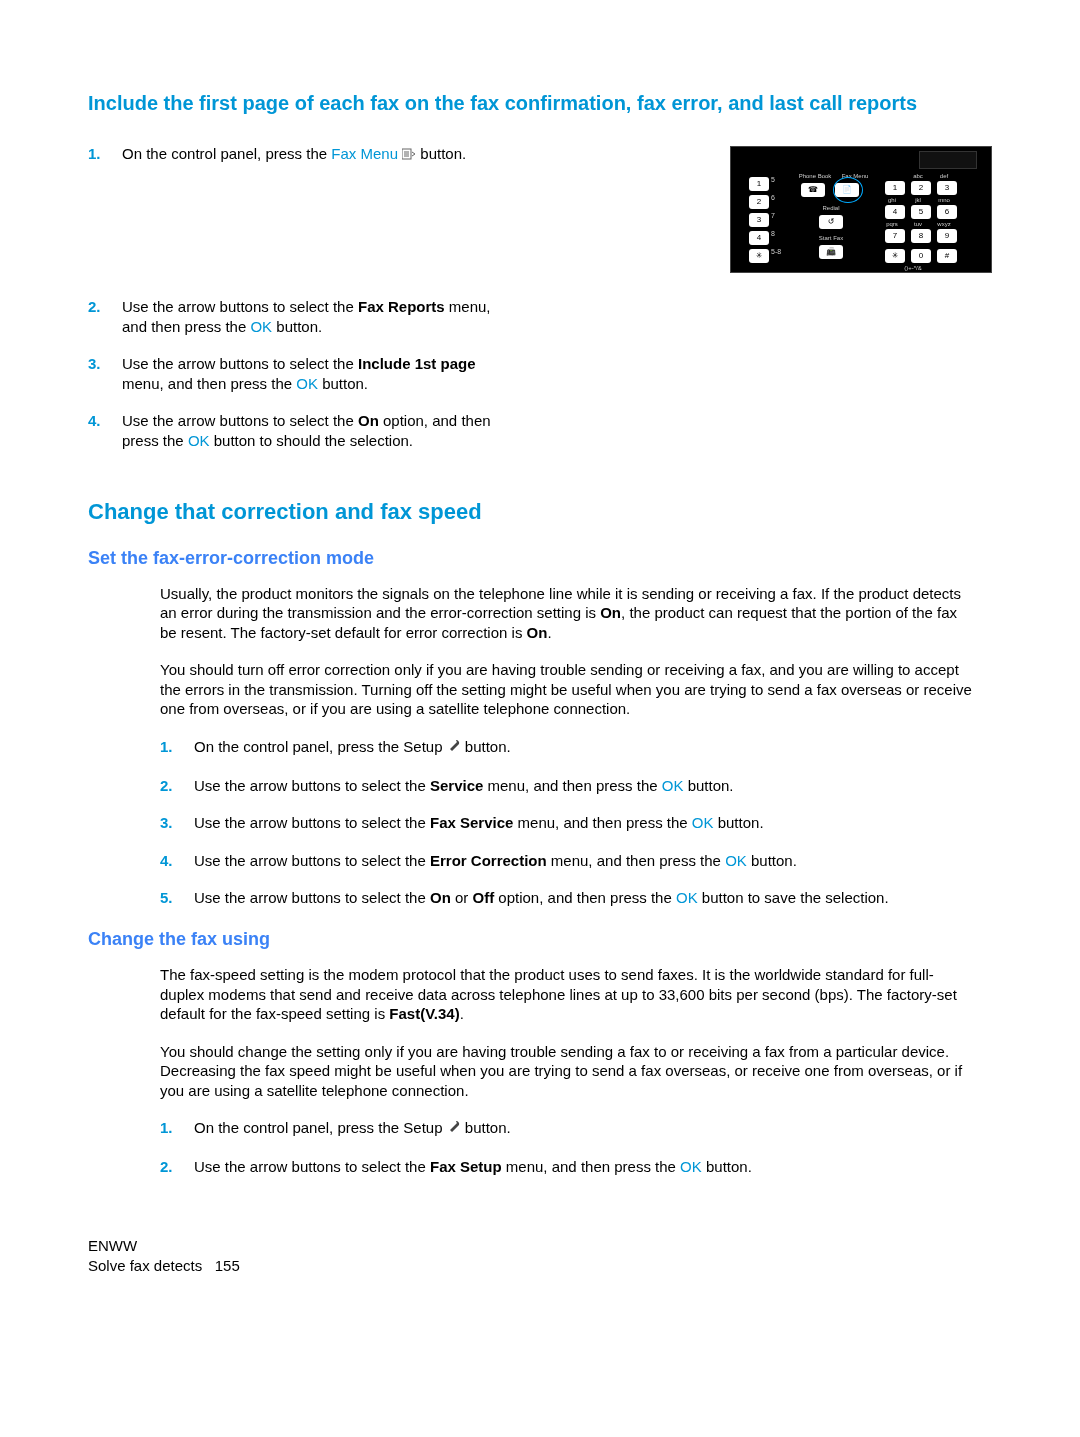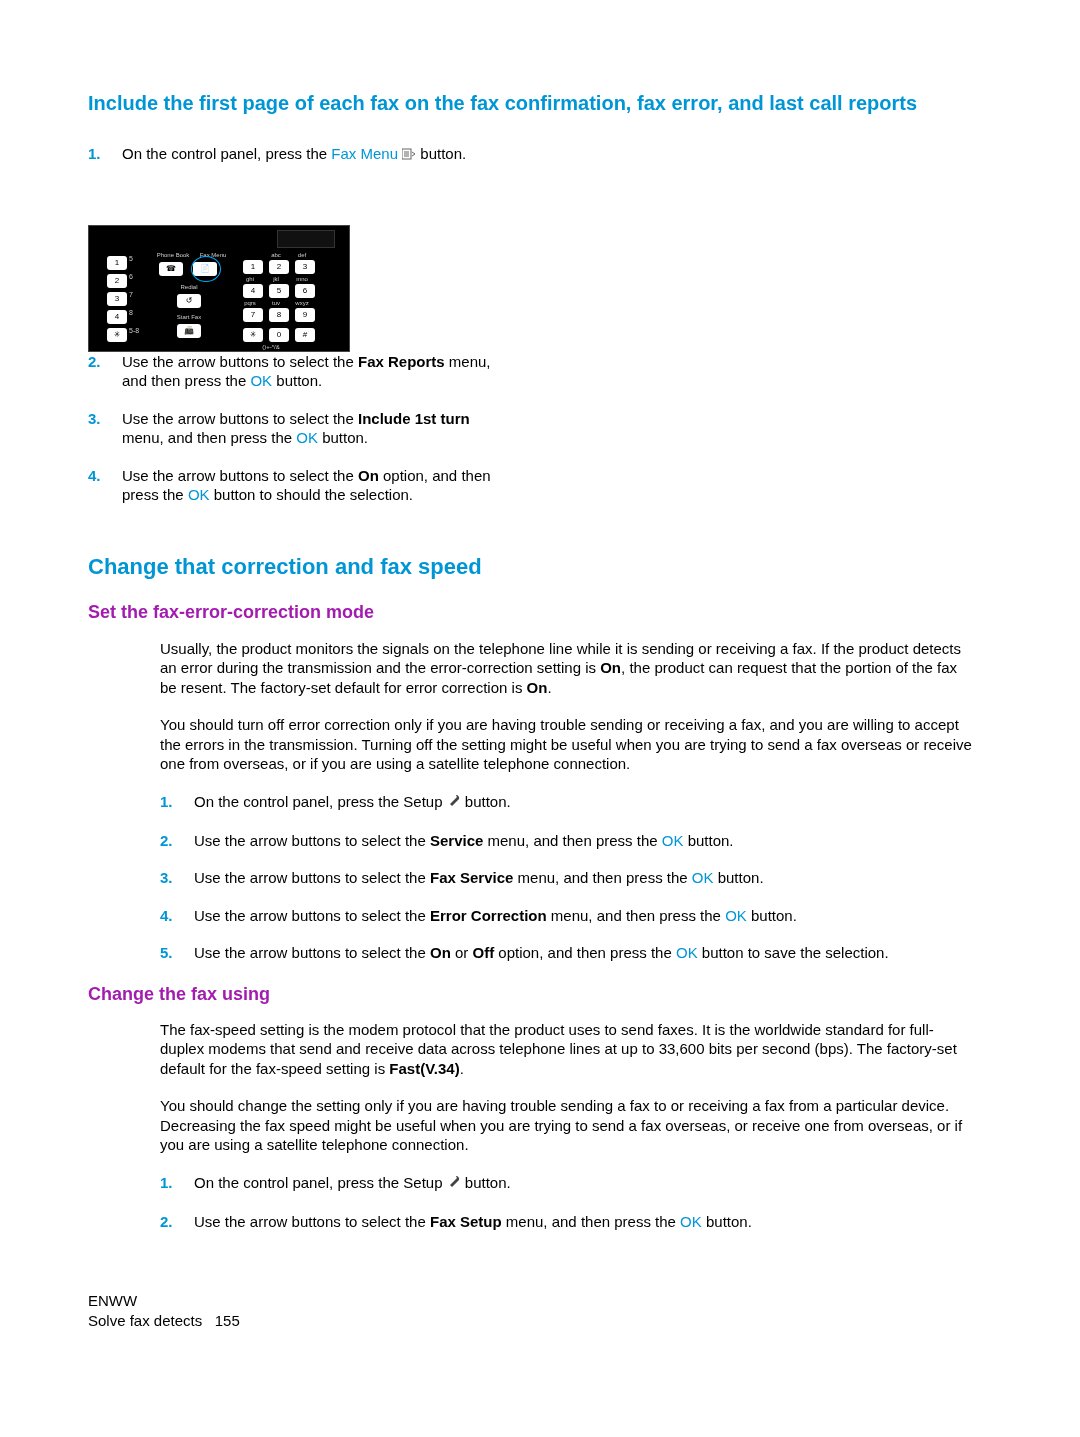--- a/index.html
+++ b/index.html
@@ -19,30 +19,29 @@
     font-weight: bold;
     margin: 0 0 28px 0;
   }
   .h2 {
     color: #0096d6;
     font-size: 22px;
     font-weight: bold;
     margin: 48px 0 18px 0;
   }
   .h3 {
-    color: #a21caf;
+    color: #3b82f6;
     font-size: 18px;
     font-weight: bold;
     margin: 20px 0 14px 0;
   }
   .row {
     display: flex;
     align-items: flex-start;
     gap: 40px;
-    flex-direction: column;
   }
   .col-text { flex: 1; }
   ol.steps {
     list-style: none;
     padding: 0;
     margin: 0;
     counter-reset: step;
   }
   ol.steps > li {
     counter-increment: step;
@@ -183,26 +182,26 @@
     <div class="btn" style="left:154px;top:82px;">7</div>
     <div class="btn" style="left:180px;top:82px;">8</div>
     <div class="btn" style="left:206px;top:82px;">9</div>
     <div class="btn" style="left:154px;top:102px;">✳</div>
     <div class="btn" style="left:180px;top:102px;">0</div>
     <div class="btn" style="left:206px;top:102px;">#</div>
     <div class="lbl" style="left:152px;top:118px;width:60px">()+-*/&amp;</div>
   </div>
 </div>
 
-<ol class="steps" start="2" style="counter-reset: step 1; max-width:420px;">
+<ol class="steps" start="2" style="counter-reset: step 1; max-width:420px;margin-top:24px;">
   <li>
     <span>Use the arrow buttons to select the </span><span class="b">Fax Reports</span><span> menu, and then press the </span><span class="link">OK</span><span> button.</span>
   </li>
   <li>
-    <span>Use the arrow buttons to select the </span><span class="b">Include 1st turn</span><span> menu, and then press the </span><span class="link">OK</span><span> button.</span>
+    <span>Use the arrow buttons to select the </span><span class="b">Include 1st page</span><span> menu, and then press the </span><span class="link">OK</span><span> button.</span>
   </li>
   <li>
     <span>Use the arrow buttons to select the </span><span class="b">On</span><span> option, and then press the </span><span class="link">OK</span><span> button to should the selection.</span>
   </li>
 </ol>
 
 <div class="h2">Change that correction and fax speed</div>
 
 <div class="h3">Set the fax-error-correction mode</div>
 

